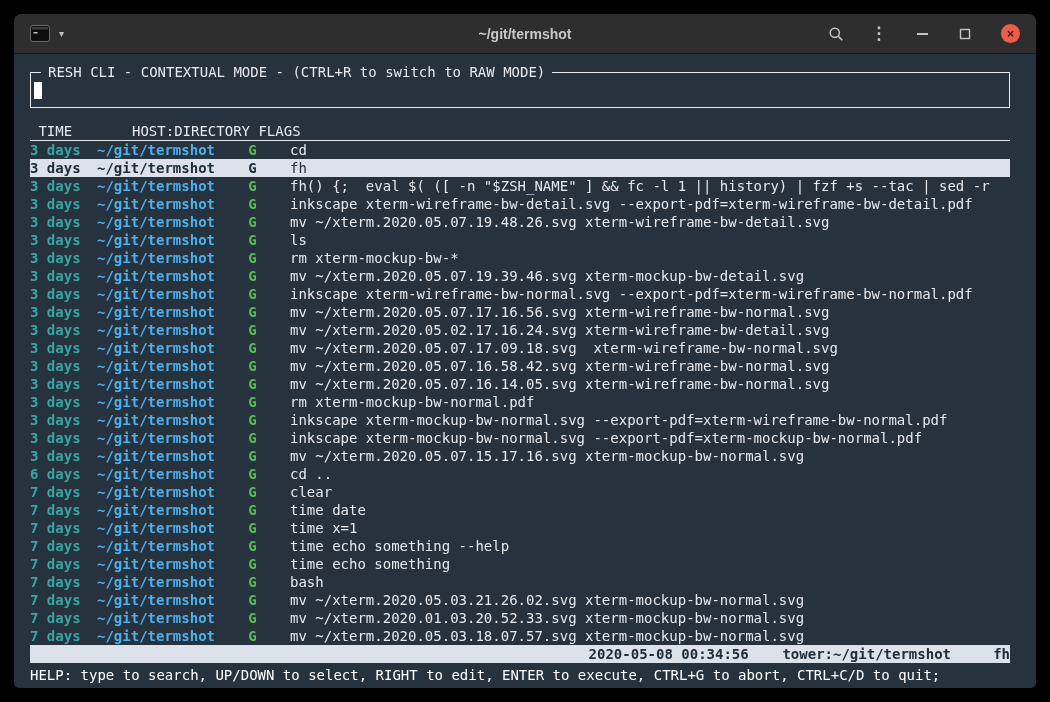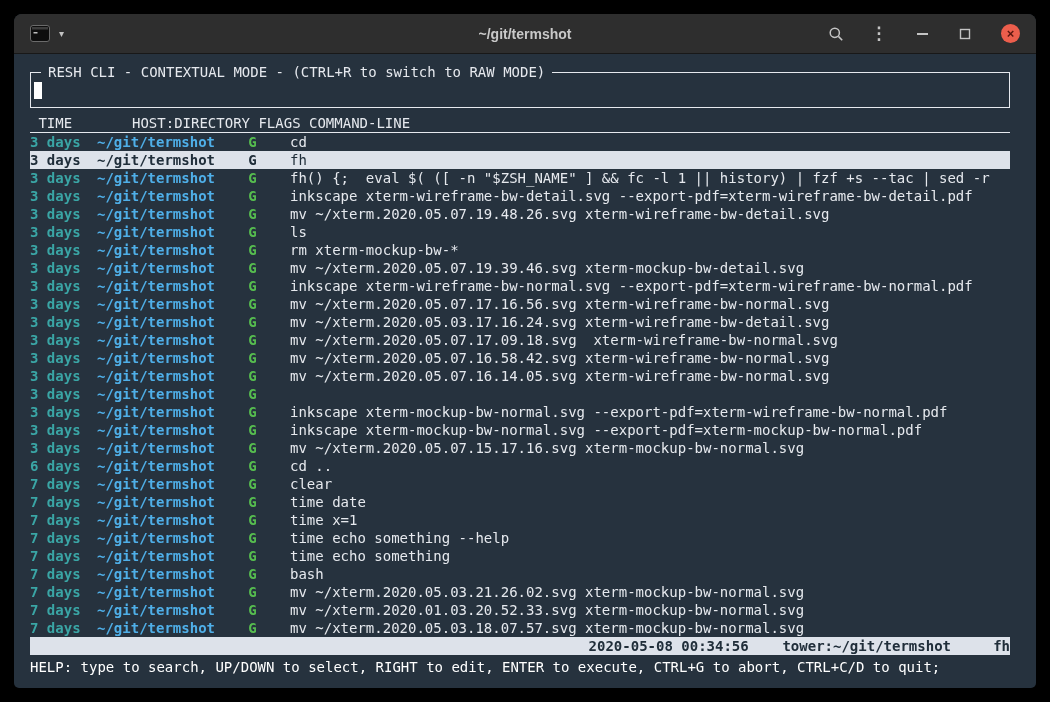--- a/index.html
+++ b/index.html
@@ -37,21 +37,21 @@
   }
 
   
   .terminal {
     height:633px; padding:8px 26px 0 16px;
     font:14px/18px "DejaVu Sans Mono", monospace;
     color:var(--term-fg,#e6e9ee);
   }
   .search-box {
     margin-top:10px; height:36px; border:1px solid var(--term-fg,#e6e9ee);
-    position:relative; margin-bottom:6px;
+    position:relative; margin-bottom:14px;
   }
   .box-title {
     position:absolute; top:-10px; left:10px; background:var(--term-bg,#26323e);
     padding:0 7px; white-space:pre;
   }
   .cursor-block { position:absolute; left:3px; top:9px; width:8px; height:17px; background:#ffffff; }
 
   .hist-header { display:flex; white-space:pre; border-bottom:1px solid var(--term-fg,#e6e9ee); height:19px; overflow:hidden; }
   .h-time  { width:7ch; padding-left:1ch; flex:none; }
   .h-dir   { width:15ch; flex:none;margin-left:43px; }
@@ -117,39 +117,38 @@
 
     <div class="search-box">
       <span class="box-title">RESH CLI - CONTEXTUAL MODE - (CTRL+R to switch to RAW MODE)</span>
       <span class="cursor-block"></span>
     </div>
 
     <div class="hist-header">
       <span class="h-time">TIME</span>
       <span class="h-dir">HOST:DIRECTORY</span>
       <span class="h-flags">FLAGS</span>
-      <span class="h-cmd">COMMAND-LINE</span>
     </div>
 
     <div class="rows">
         <div class="row"><span class="c-time">3 days</span><span class="c-dir">~/git/termshot</span><span class="c-flags">G</span><span class="c-cmd">cd</span></div>
         <div class="row selected"><span class="c-time">3 days</span><span class="c-dir">~/git/termshot</span><span class="c-flags">G</span><span class="c-cmd">fh</span></div>
         <div class="row"><span class="c-time">3 days</span><span class="c-dir">~/git/termshot</span><span class="c-flags">G</span><span class="c-cmd">fh() {;  eval $( ([ -n "$ZSH_NAME" ] &amp;&amp; fc -l 1 || history) | fzf +s --tac | sed -r</span></div>
         <div class="row"><span class="c-time">3 days</span><span class="c-dir">~/git/termshot</span><span class="c-flags">G</span><span class="c-cmd">inkscape xterm-wireframe-bw-detail.svg --export-pdf=xterm-wireframe-bw-detail.pdf</span></div>
         <div class="row"><span class="c-time">3 days</span><span class="c-dir">~/git/termshot</span><span class="c-flags">G</span><span class="c-cmd">mv ~/xterm.2020.05.07.19.48.26.svg xterm-wireframe-bw-detail.svg</span></div>
         <div class="row"><span class="c-time">3 days</span><span class="c-dir">~/git/termshot</span><span class="c-flags">G</span><span class="c-cmd">ls</span></div>
         <div class="row"><span class="c-time">3 days</span><span class="c-dir">~/git/termshot</span><span class="c-flags">G</span><span class="c-cmd">rm xterm-mockup-bw-*</span></div>
         <div class="row"><span class="c-time">3 days</span><span class="c-dir">~/git/termshot</span><span class="c-flags">G</span><span class="c-cmd">mv ~/xterm.2020.05.07.19.39.46.svg xterm-mockup-bw-detail.svg</span></div>
         <div class="row"><span class="c-time">3 days</span><span class="c-dir">~/git/termshot</span><span class="c-flags">G</span><span class="c-cmd">inkscape xterm-wireframe-bw-normal.svg --export-pdf=xterm-wireframe-bw-normal.pdf</span></div>
         <div class="row"><span class="c-time">3 days</span><span class="c-dir">~/git/termshot</span><span class="c-flags">G</span><span class="c-cmd">mv ~/xterm.2020.05.07.17.16.56.svg xterm-wireframe-bw-normal.svg</span></div>
-        <div class="row"><span class="c-time">3 days</span><span class="c-dir">~/git/termshot</span><span class="c-flags">G</span><span class="c-cmd">mv ~/xterm.2020.05.03.17.16.24.svg xterm-wireframe-bw-detail.svg</span></div>
+        <div class="row"><span class="c-time">3 days</span><span class="c-dir">~/git/termshot</span><span class="c-flags">G</span><span class="c-cmd">mv ~/xterm.2020.05.02.17.16.24.svg xterm-wireframe-bw-detail.svg</span></div>
         <div class="row"><span class="c-time">3 days</span><span class="c-dir">~/git/termshot</span><span class="c-flags">G</span><span class="c-cmd">mv ~/xterm.2020.05.07.17.09.18.svg  xterm-wireframe-bw-normal.svg</span></div>
         <div class="row"><span class="c-time">3 days</span><span class="c-dir">~/git/termshot</span><span class="c-flags">G</span><span class="c-cmd">mv ~/xterm.2020.05.07.16.58.42.svg xterm-wireframe-bw-normal.svg</span></div>
         <div class="row"><span class="c-time">3 days</span><span class="c-dir">~/git/termshot</span><span class="c-flags">G</span><span class="c-cmd">mv ~/xterm.2020.05.07.16.14.05.svg xterm-wireframe-bw-normal.svg</span></div>
-        <div class="row"><span class="c-time">3 days</span><span class="c-dir">~/git/termshot</span><span class="c-flags">G</span></div>
+        <div class="row"><span class="c-time">3 days</span><span class="c-dir">~/git/termshot</span><span class="c-flags">G</span><span class="c-cmd">rm xterm-mockup-bw-normal.pdf</span></div>
         <div class="row"><span class="c-time">3 days</span><span class="c-dir">~/git/termshot</span><span class="c-flags">G</span><span class="c-cmd">inkscape xterm-mockup-bw-normal.svg --export-pdf=xterm-wireframe-bw-normal.pdf</span></div>
         <div class="row"><span class="c-time">3 days</span><span class="c-dir">~/git/termshot</span><span class="c-flags">G</span><span class="c-cmd">inkscape xterm-mockup-bw-normal.svg --export-pdf=xterm-mockup-bw-normal.pdf</span></div>
         <div class="row"><span class="c-time">3 days</span><span class="c-dir">~/git/termshot</span><span class="c-flags">G</span><span class="c-cmd">mv ~/xterm.2020.05.07.15.17.16.svg xterm-mockup-bw-normal.svg</span></div>
         <div class="row"><span class="c-time">6 days</span><span class="c-dir">~/git/termshot</span><span class="c-flags">G</span><span class="c-cmd">cd ..</span></div>
         <div class="row"><span class="c-time">7 days</span><span class="c-dir">~/git/termshot</span><span class="c-flags">G</span><span class="c-cmd">clear</span></div>
         <div class="row"><span class="c-time">7 days</span><span class="c-dir">~/git/termshot</span><span class="c-flags">G</span><span class="c-cmd">time date</span></div>
         <div class="row"><span class="c-time">7 days</span><span class="c-dir">~/git/termshot</span><span class="c-flags">G</span><span class="c-cmd">time x=1</span></div>
         <div class="row"><span class="c-time">7 days</span><span class="c-dir">~/git/termshot</span><span class="c-flags">G</span><span class="c-cmd">time echo something --help</span></div>
         <div class="row"><span class="c-time">7 days</span><span class="c-dir">~/git/termshot</span><span class="c-flags">G</span><span class="c-cmd">time echo something</span></div>
         <div class="row"><span class="c-time">7 days</span><span class="c-dir">~/git/termshot</span><span class="c-flags">G</span><span class="c-cmd">bash</span></div>

